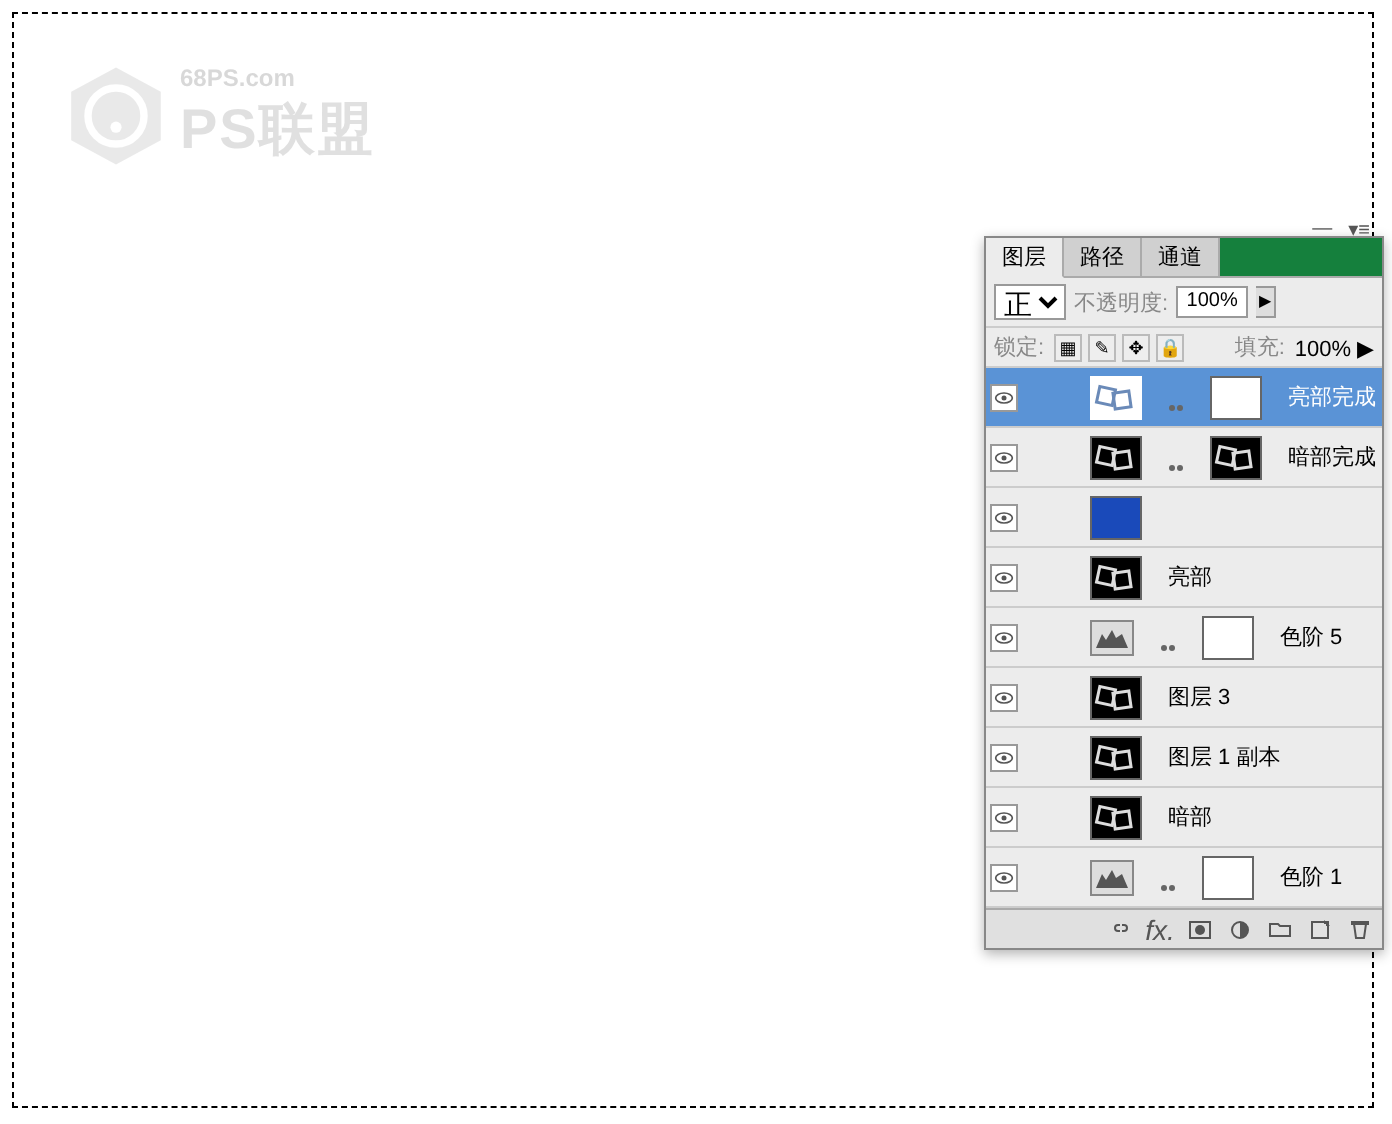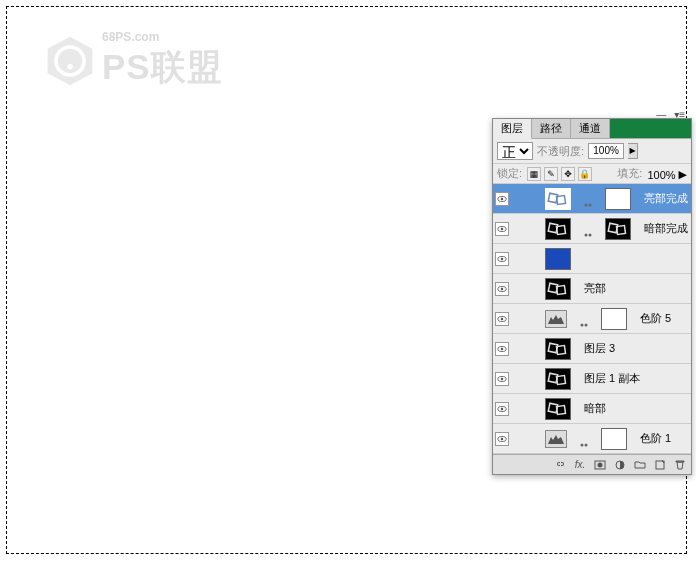--- a/index.html
+++ b/index.html
@@ -1,22 +1,22 @@
 <!DOCTYPE html>
 <html><head>
 <meta charset="utf-8">
 <style>
 *{box-sizing:border-box;margin:0;padding:0;font-family:"Microsoft YaHei",Arial,sans-serif}
 body{background:#fff;width:696px;height:562px;position:relative;overflow:hidden}
 .canvas-area{position:absolute;left:6px;top:6px;width:681px;height:548px;border:1px dashed #000}
-.watermark{position:absolute;left:42px;top:30px;display:flex;align-items:center;opacity:.25}
+.watermark{position:absolute;left:30px;top:30px;display:flex;align-items:center;opacity:.25}
 .watermark-logo{width:56px;height:56px;margin-right:4px}
 .watermark-text{display:flex;flex-direction:column}
 .watermark-url{font-size:12px;color:#666;font-weight:bold}
-.watermark-main{font-size:35px;color:#888;font-weight:bold;letter-spacing:1px}
+.watermark-main{font-size:28px;color:#888;font-weight:bold;letter-spacing:1px}
 .panel{position:absolute;right:4px;top:118px;width:200px;background:#ececec;border:1px solid #888;box-shadow:0 2px 6px rgba(0,0,0,.3)}
 .panel-ctrl{position:absolute;top:-10px;right:6px;display:flex;gap:8px}
 .panel-ctrl span{font-size:10px;color:#555;cursor:pointer}
 .tabs{display:flex;background:#15803d;border-bottom:1px solid #aaa;height:20px}
 .tab{padding:2px 8px;font-size:11px;border-right:1px solid #aaa;background:#d0d0d0;cursor:pointer;display:flex;align-items:center}
 .tab.active{background:#ececec;border-bottom:1px solid #ececec;margin-bottom:-1px}
 .opts{display:flex;align-items:center;padding:3px 4px;border-bottom:1px solid #ccc;font-size:11px;gap:4px}
 .opts select{font-size:14px;width:36px;height:18px;border:1px solid #999;background:#fff}
 .opts .lbl{color:#888}
 .opts .val{width:36px;height:16px;border:1px solid #999;background:#fff;font-size:10px;text-align:center;line-height:14px}
@@ -258,21 +258,21 @@
         <span class="lname">色阶 1</span>
       </div>
     </div>
 
   <div class="footer">
     <span class="ficon">
         <svg viewBox="0 0 12 12">
           <path d="M3 5a2 2 0 012-2h1v1H5a1 1 0 000 2h1v1H5a2 2 0 01-2-2zm4-2h1a2 2 0 010 4H7V6h1a1 1 0 000-2H7z" fill="#555"></path>
         </svg>
       </span>
-    <span class="ficon" style="font-size:10px;font-style:italic;color:#555">fx.</span>
+    <span class="ficon" style="font-size:14px;font-style:italic;color:#555">fx.</span>
     <span class="ficon">
         <svg viewBox="0 0 12 12">
           <rect x="1" y="2" width="10" height="8" fill="none" stroke="#555"></rect>
           <circle cx="6" cy="6" r="2.5" fill="#555"></circle>
         </svg>
       </span>
     <span class="ficon">
         <svg viewBox="0 0 12 12">
           <circle cx="6" cy="6" r="4" fill="none" stroke="#555"></circle>
           <path d="M6 2a4 4 0 010 8z" fill="#555"></path>

